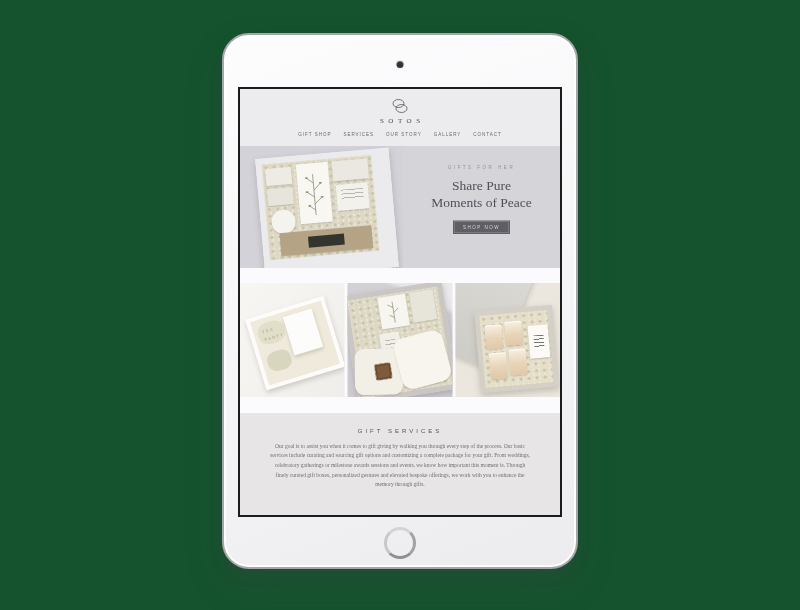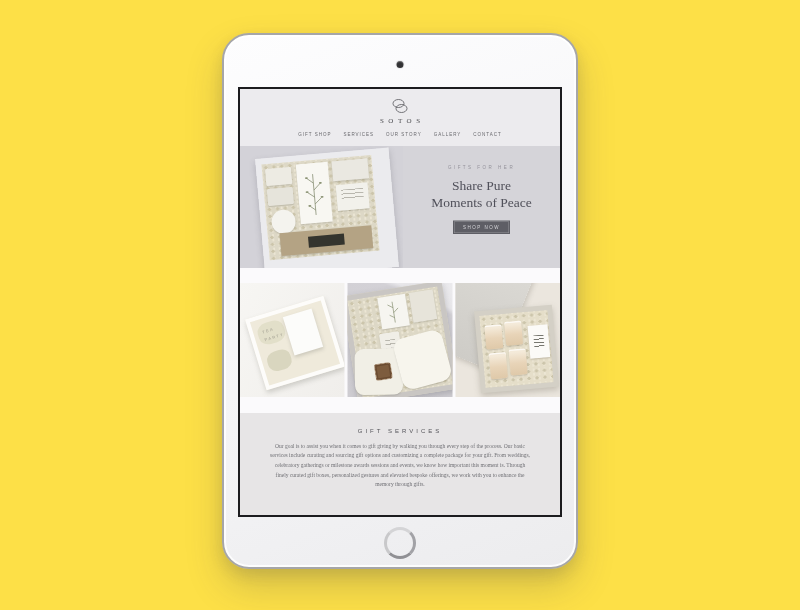--- a/index.html
+++ b/index.html
@@ -1,17 +1,17 @@
 <!DOCTYPE html>
 <html><head>
 <meta charset="utf-8">
 <style>
   html,body{margin:0;padding:0;}
   body{font-family:"Liberation Sans",sans-serif;}
-  .stage{position:relative;width:800px;height:610px;background:#fde047;overflow:hidden;text-decoration:underline;}
+  .stage{position:relative;width:800px;height:610px;background:#14532d;overflow:hidden;text-decoration:underline;}
 
   
   .ipad{position:absolute;left:222px;top:33px;width:352px;height:532px;border-radius:27px;
     background:linear-gradient(160deg,#fdfdfe 0%,#f5f5f7 55%,#ececee 100%);
     border:2px solid #a6a6a8;
     box-shadow:inset 0 0 0 2px rgba(255,255,255,.85),0 18px 36px rgba(70,70,72,.22),0 6px 14px rgba(70,70,72,.14);}
   .camera{position:absolute;left:50%;top:26px;transform:translateX(-50%);width:7px;height:7px;border-radius:50%;
     background:#323234;box-shadow:inset 0 1px 1px rgba(255,255,255,.3),0 0 0 1px rgba(0,0,0,.06);}
   .home{position:absolute;left:50%;bottom:8px;transform:translateX(-50%);width:26px;height:26px;border-radius:50%;
     background:transparent;border:3px solid;border-color:#d4d4d6 #a2a2a6 #909094 #c8c8ca;}

